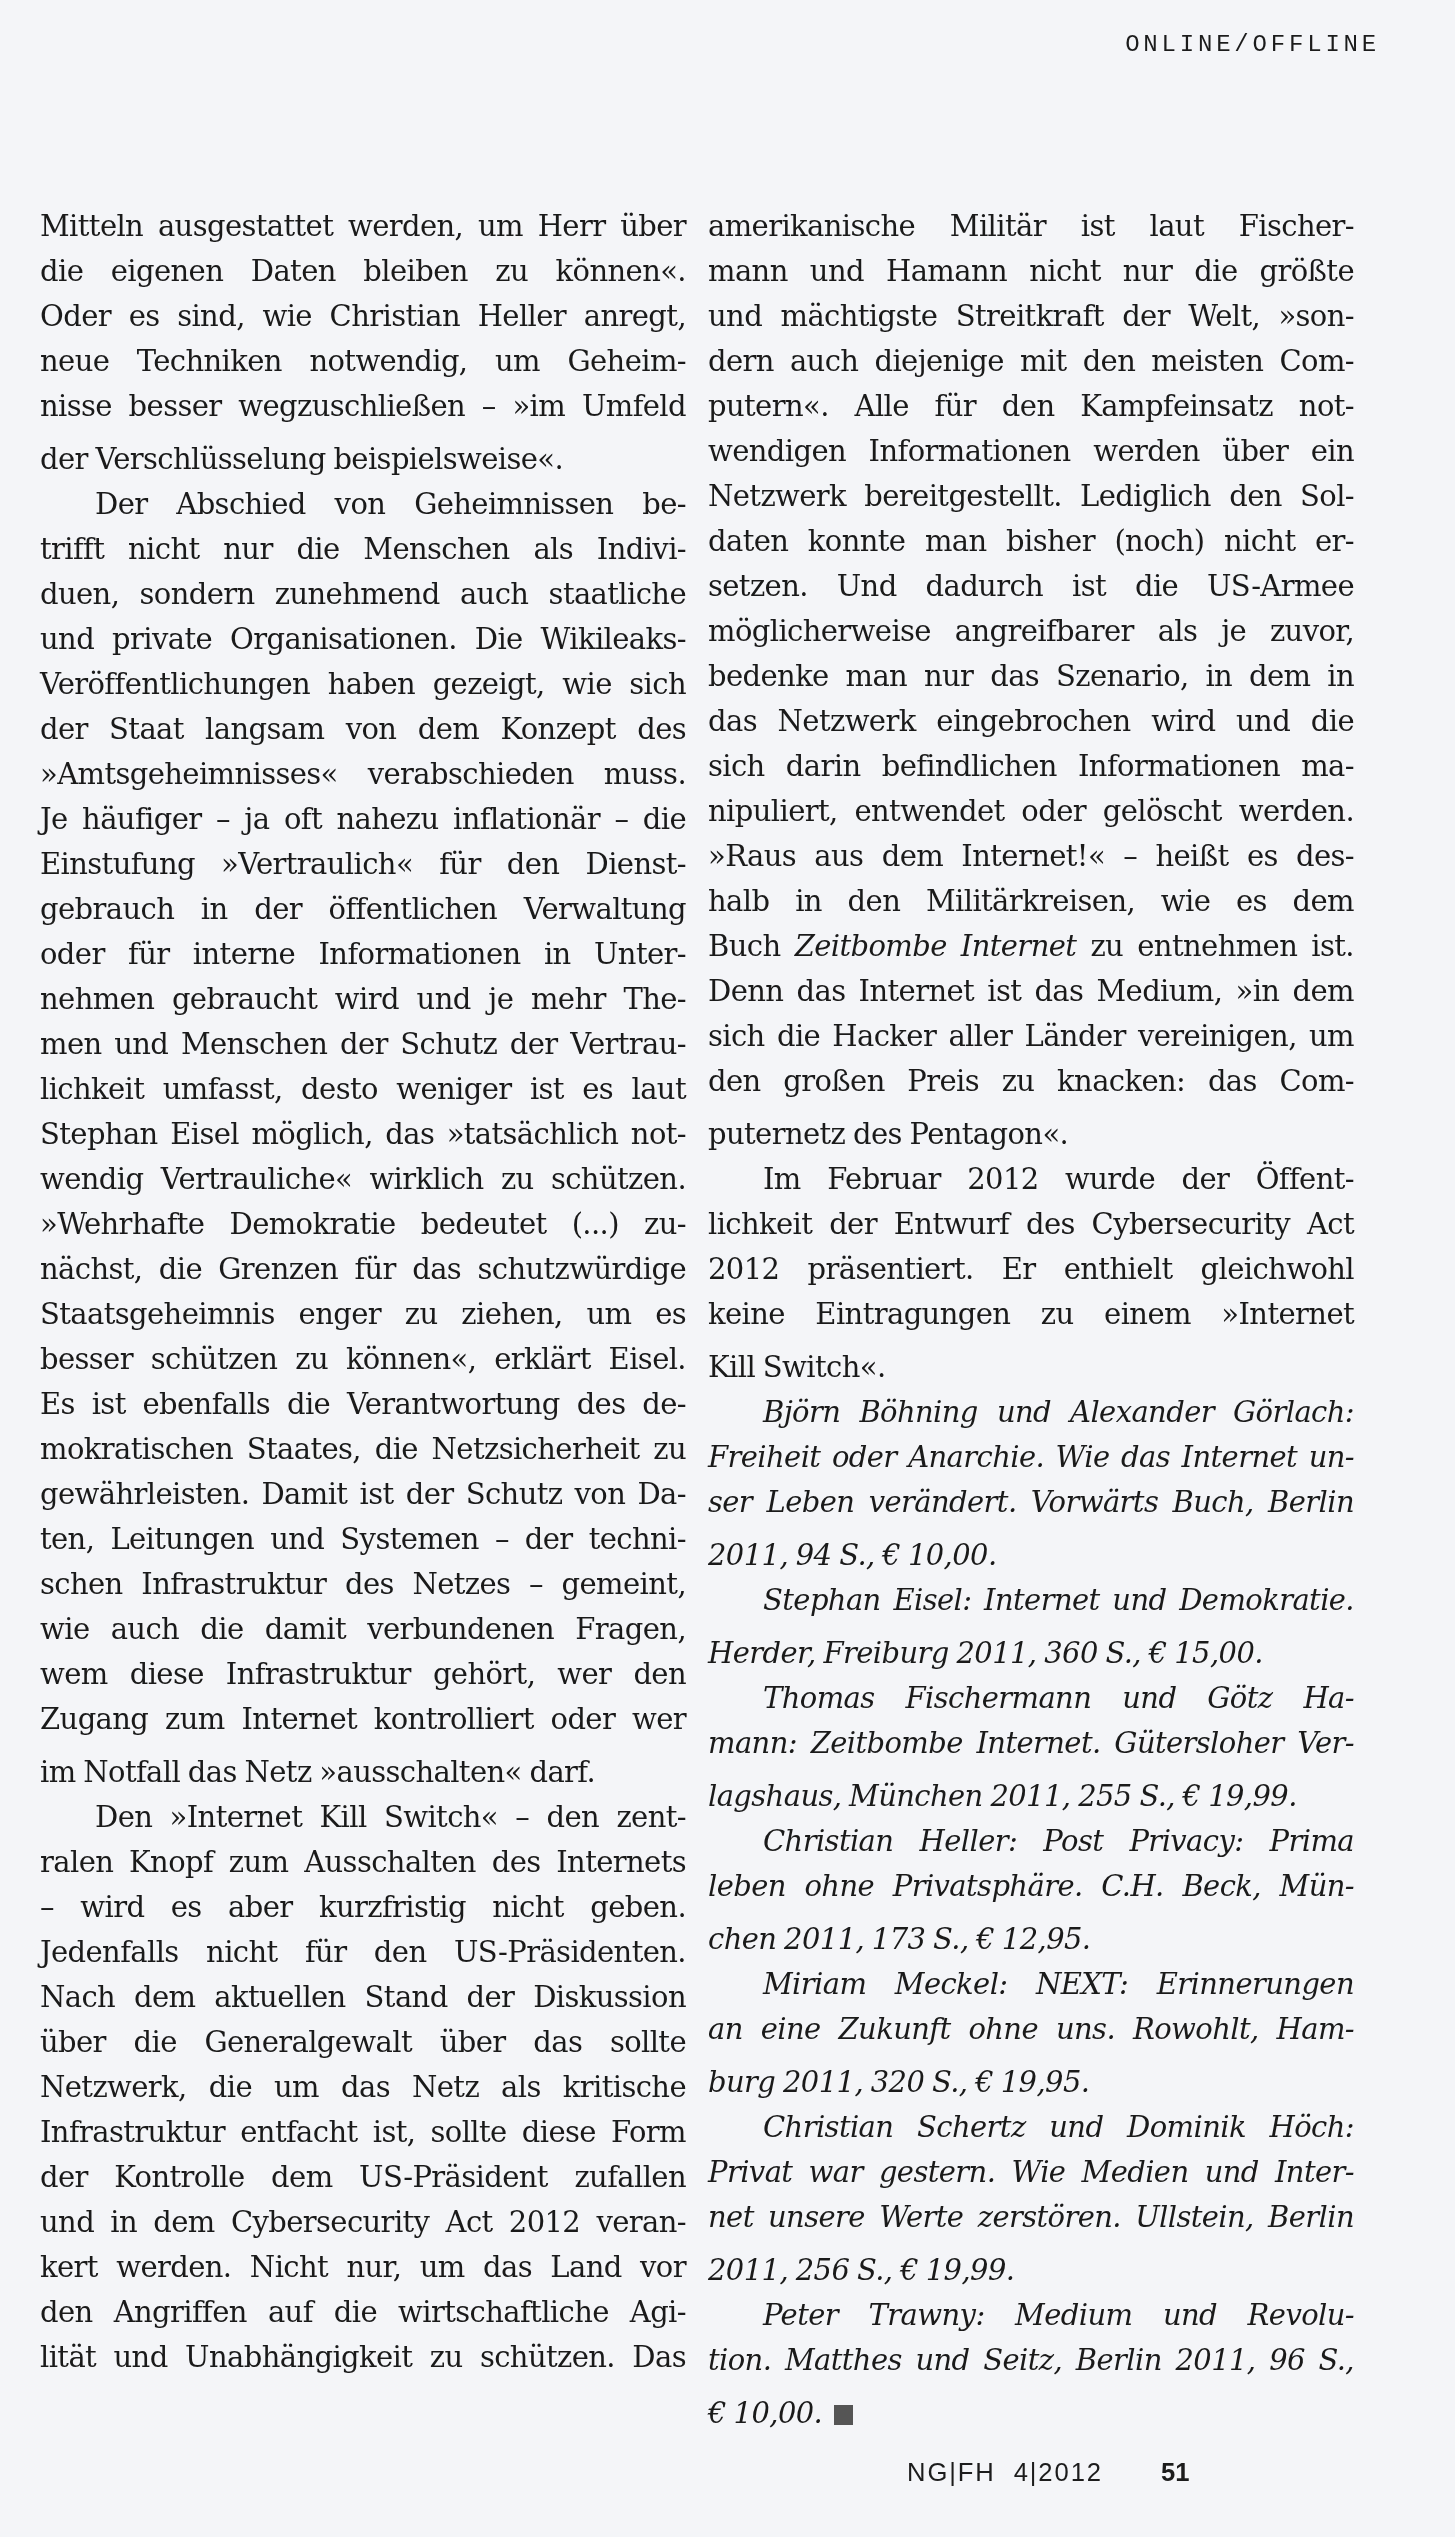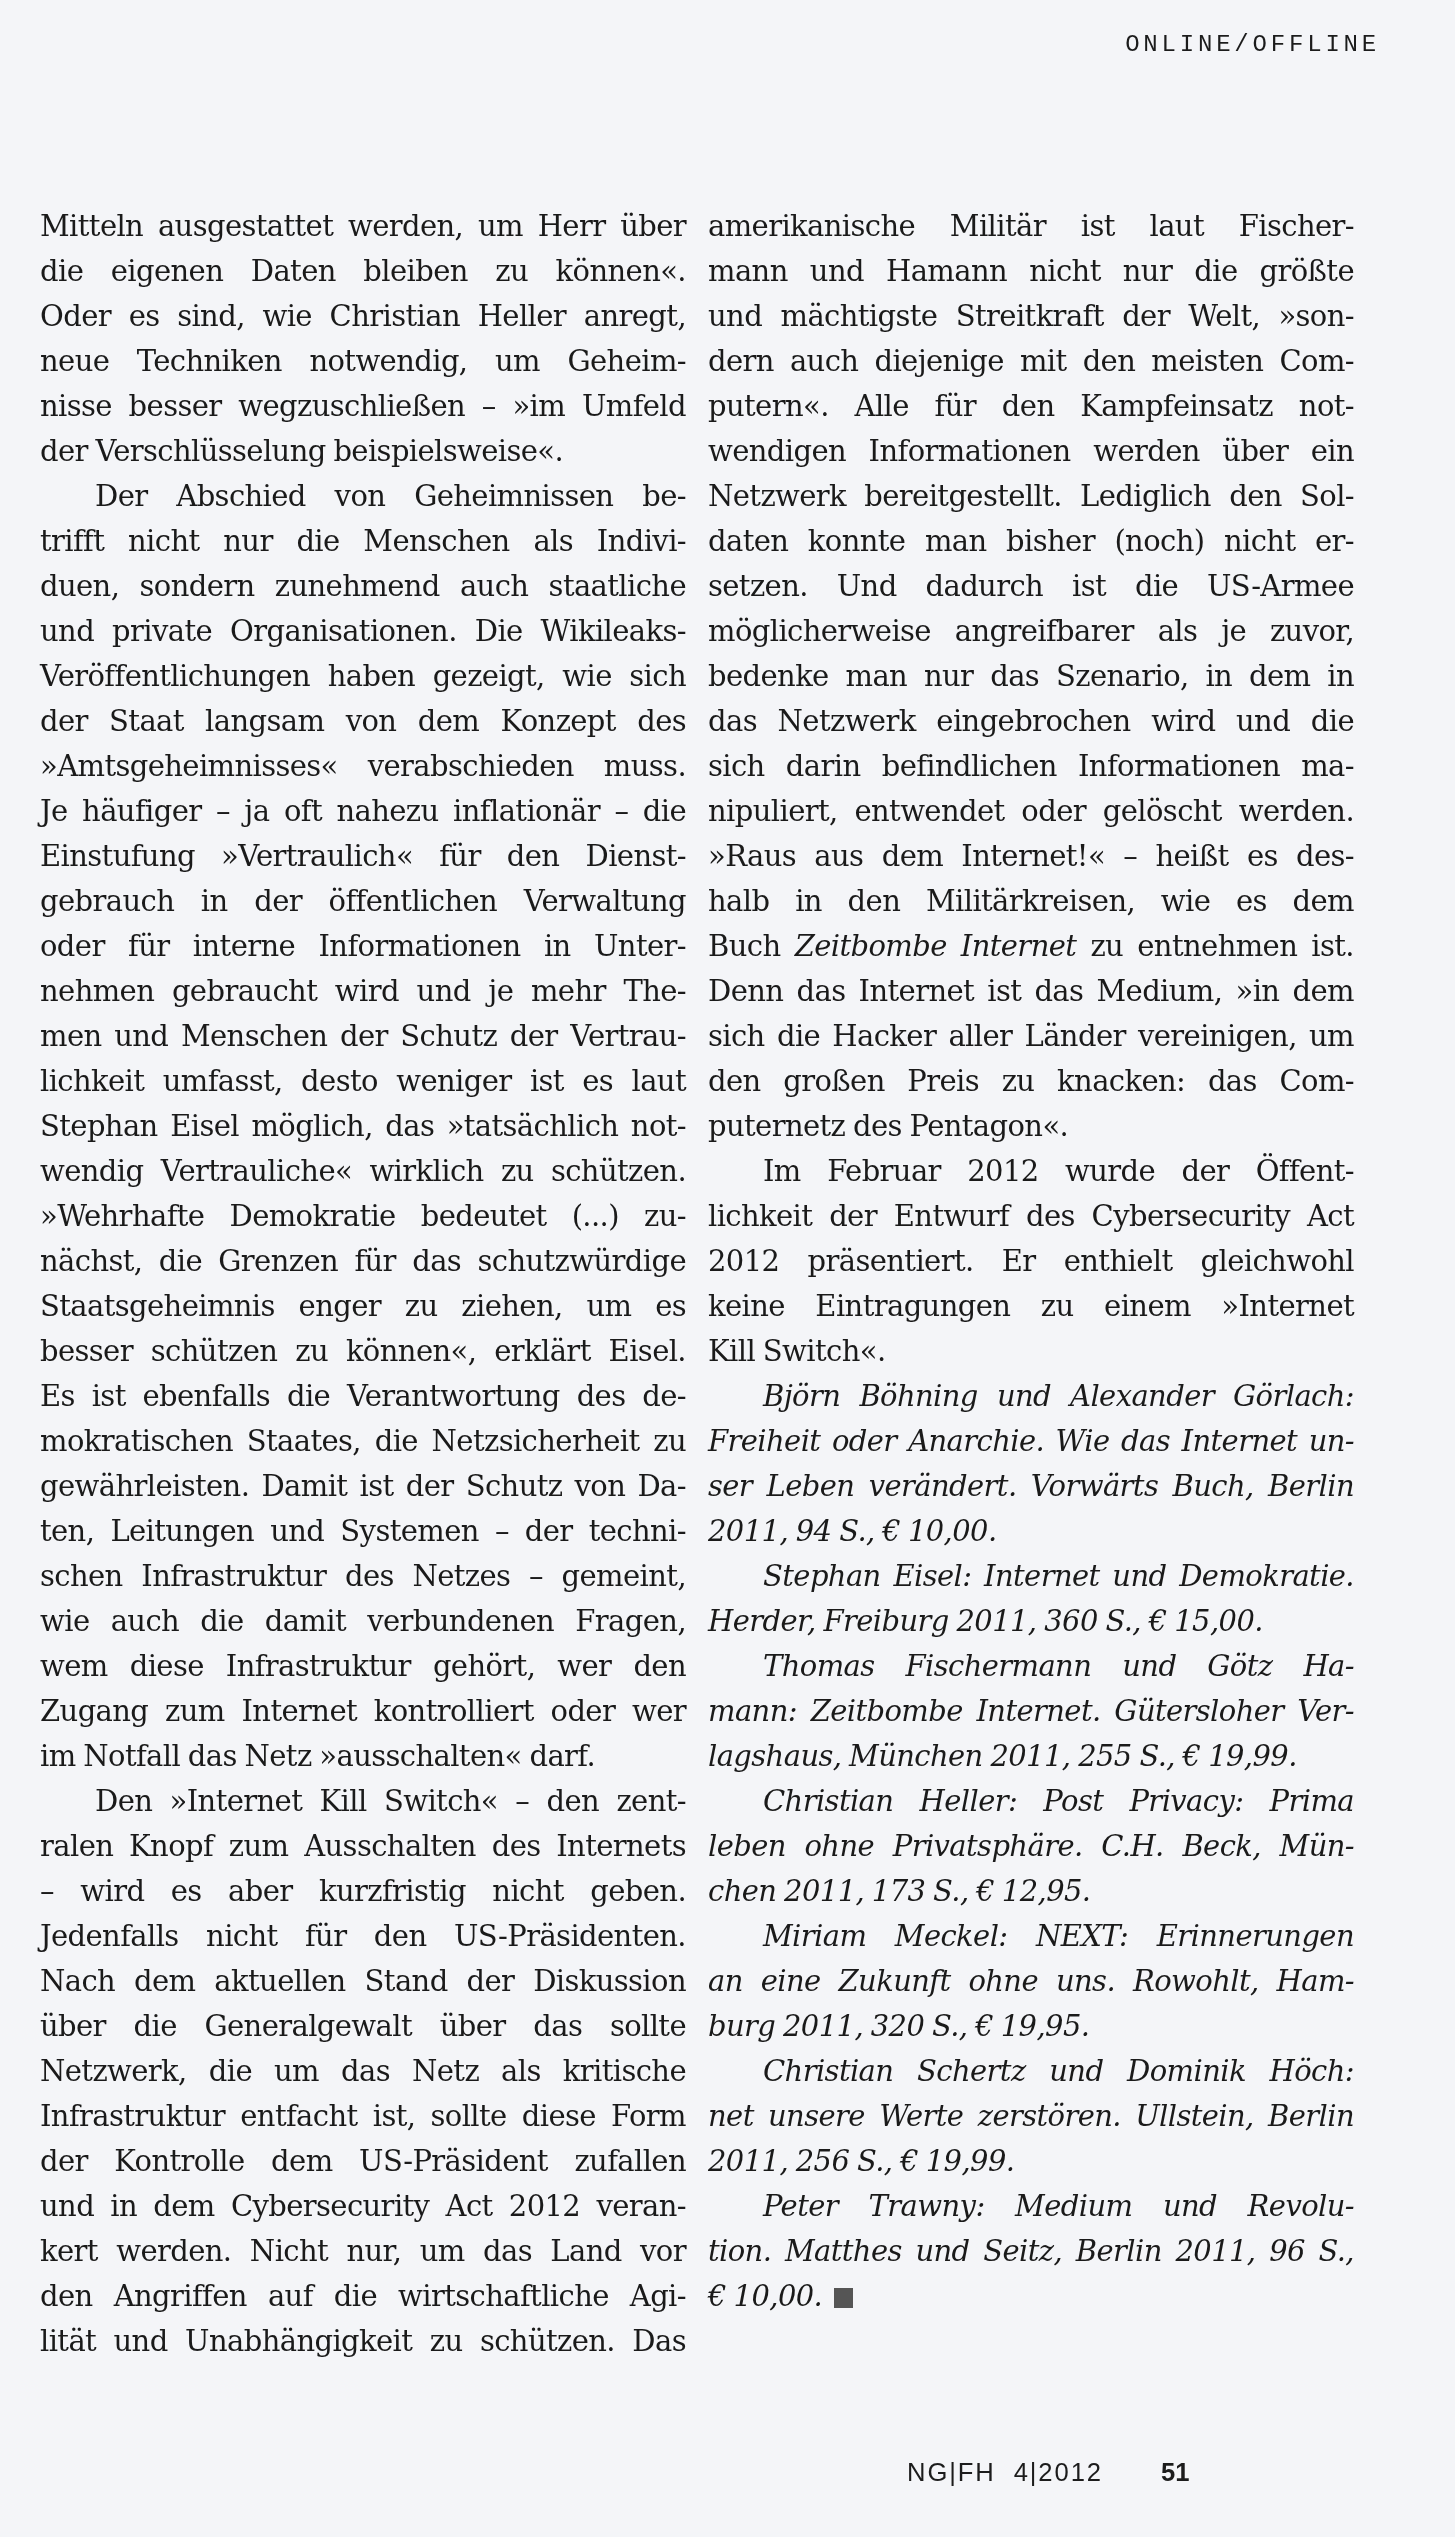--- a/index.html
+++ b/index.html
@@ -23,21 +23,21 @@
     font-size: 29px;
     line-height: 45px;
     text-align: justify;
     hyphens: manual;
     word-spacing: -0.9px;
     letter-spacing: -0.6px;
   }
   .col-left { left: 40px; }
   .col-right { left: 708px; }
   .line { display: block; white-space: nowrap; text-align: justify; text-align-last: justify; }
-  .line.last { text-align-last: left; }
+  .line.last { text-align-last: left; margin-top: 8px; }
   .line.indent { padding-left: 55px; }
   .ref .line { font-style: italic; }
   em { font-style: italic; }
   .end-square {
     display: inline-block; width: 19px; height: 20px;
     background: #555; margin-left: 11.4px; vertical-align: -1.9px;
   }
   .footer {
     position: absolute; top: 2458px; left: 0; right: 0;
     font-family: "Liberation Sans", sans-serif;
@@ -150,20 +150,21 @@
     <span class="line">leben ohne Privatsphäre. C.H. Beck, Mün-</span>
     <span class="line last">chen 2011, 173 S., € 12,95.</span>
   </div>
   <div class="ref">
     <span class="line indent">Miriam Meckel: NEXT: Erinnerungen</span>
     <span class="line">an eine Zukunft ohne uns. Rowohlt, Ham-</span>
     <span class="line last">burg 2011, 320 S., € 19,95.</span>
   </div>
   <div class="ref">
     <span class="line indent">Christian Schertz und Dominik Höch:</span>
+    <span class="line">Privat war gestern. Wie Medien und Inter-</span>
     <span class="line">net unsere Werte zerstören. Ullstein, Berlin</span>
     <span class="line last">2011, 256 S., € 19,99.</span>
   </div>
   <div class="ref">
     <span class="line indent">Peter Trawny: Medium und Revolu-</span>
     <span class="line">tion. Matthes und Seitz, Berlin 2011, 96 S.,</span>
     <span class="line last"><span>€ 10,00.</span><span class="end-square"></span></span>
   </div>
 </div>
 

